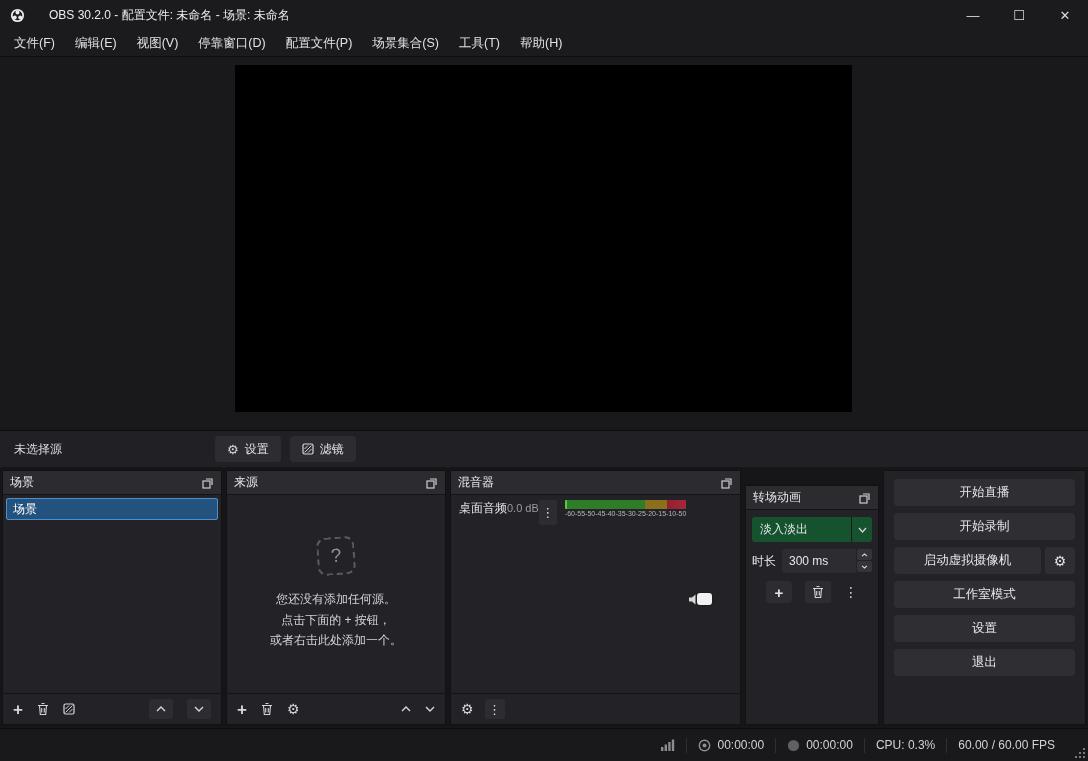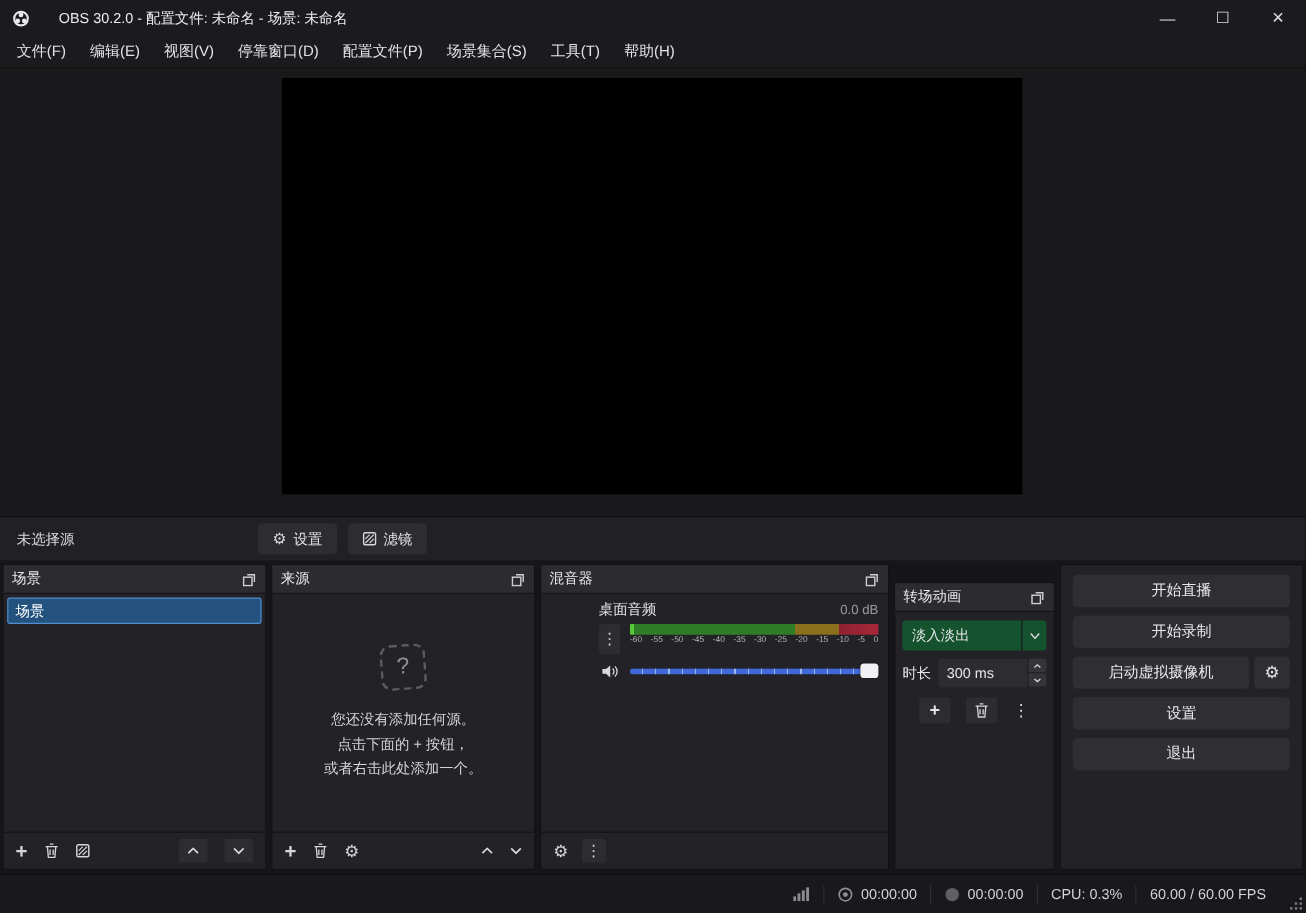--- a/index.html
+++ b/index.html
@@ -59,21 +59,21 @@
 
   
   .sources-empty { position:absolute; inset:0; display:flex; flex-direction:column;
     align-items:center; justify-content:center; text-align:center; }
   .q-box { width:38px; height:38px; border:2px dashed #5b5b61; border-radius:9px;
     display:flex; align-items:center; justify-content:center; font-size:19px; color:#8f8f95;
     margin-bottom:14px; transform:rotate(-4deg); }
   .empty-line { font-size:12px; color:#d3d3d8; line-height:1.7; }
 
   
-  .mixer-body { padding:5px 8px 0 8px; display:flex; flex-direction:column;margin-left:40px; }
+  .mixer-body { padding:5px 8px 0 8px; display:flex; flex-direction:row; }
   .mix-top { display:flex; align-items:baseline; justify-content:space-between; margin-bottom:3px; }
   .mix-name { font-size:12px; color:#e4e4e8; }
   .mix-db { font-size:11px; color:#9a9aa0; }
   .meter-row { display:flex; gap:8px; }
   .sq-btn { width:18px; background:#2c2c31; border-radius:3px; display:flex;
     align-items:center; justify-content:center; color:#d8d8dc; font-size:13px; }
   .meter-col { flex:1; }
   .meter-bar { height:9px; border-radius:1px;
     background:linear-gradient(to right,
       #58c93a 0%, #58c93a 1.6%,
@@ -375,20 +375,21 @@
   <div class="panel p-ctrl">
     <div class="panel-body ctrl-body">
       <div class="ctrl-btn">开始直播</div>
       <div class="ctrl-btn">开始录制</div>
       <div class="vc-row">
         <div class="ctrl-btn">启动虚拟摄像机</div>
         <div class="vc-gear">
           <span>⚙</span>
         </div>
       </div>
+      <div class="ctrl-btn">工作室模式</div>
       <div class="ctrl-btn">设置</div>
       <div class="ctrl-btn">退出</div>
     </div>
   </div>
 
 </div>
 
 <div class="statusbar">
   <div class="sb-item">
     <span class="icon-flat">

